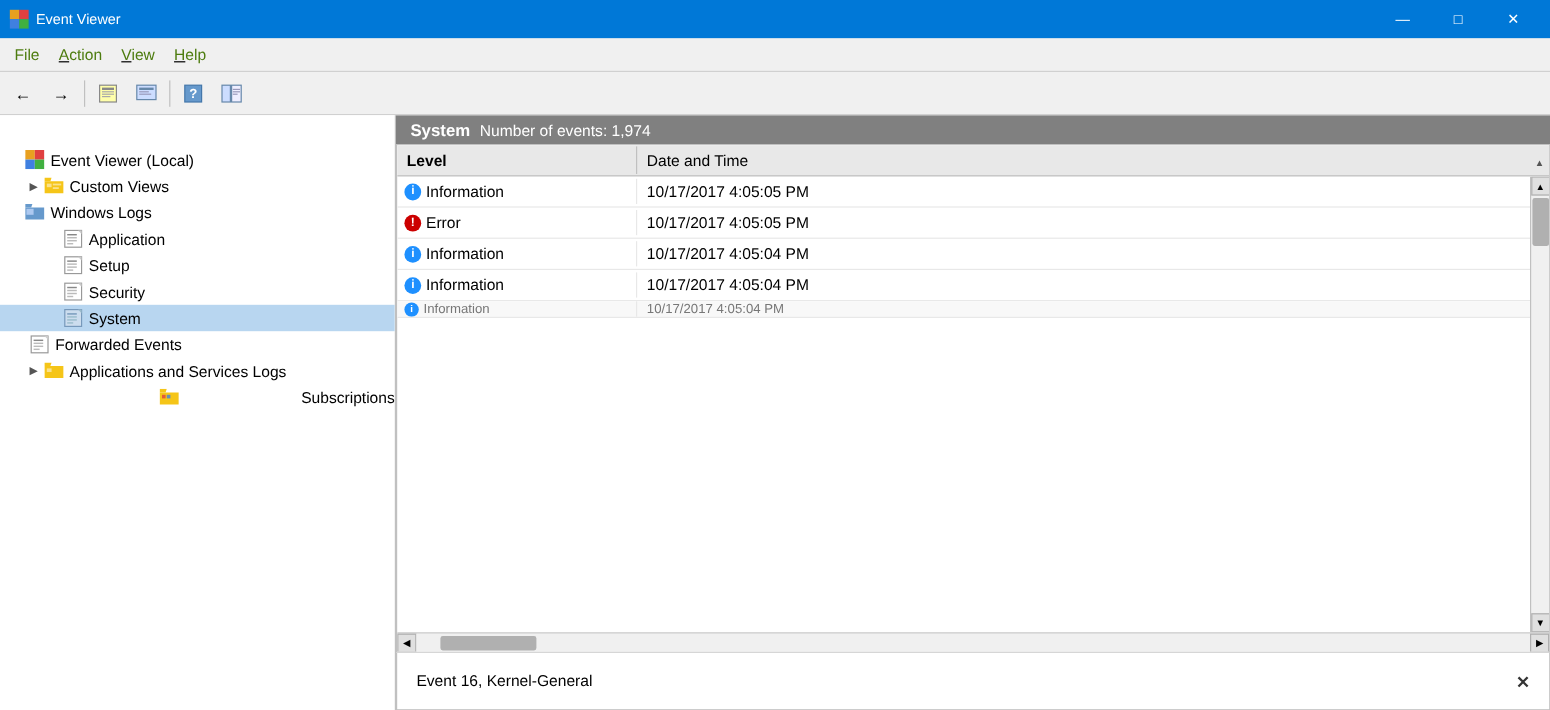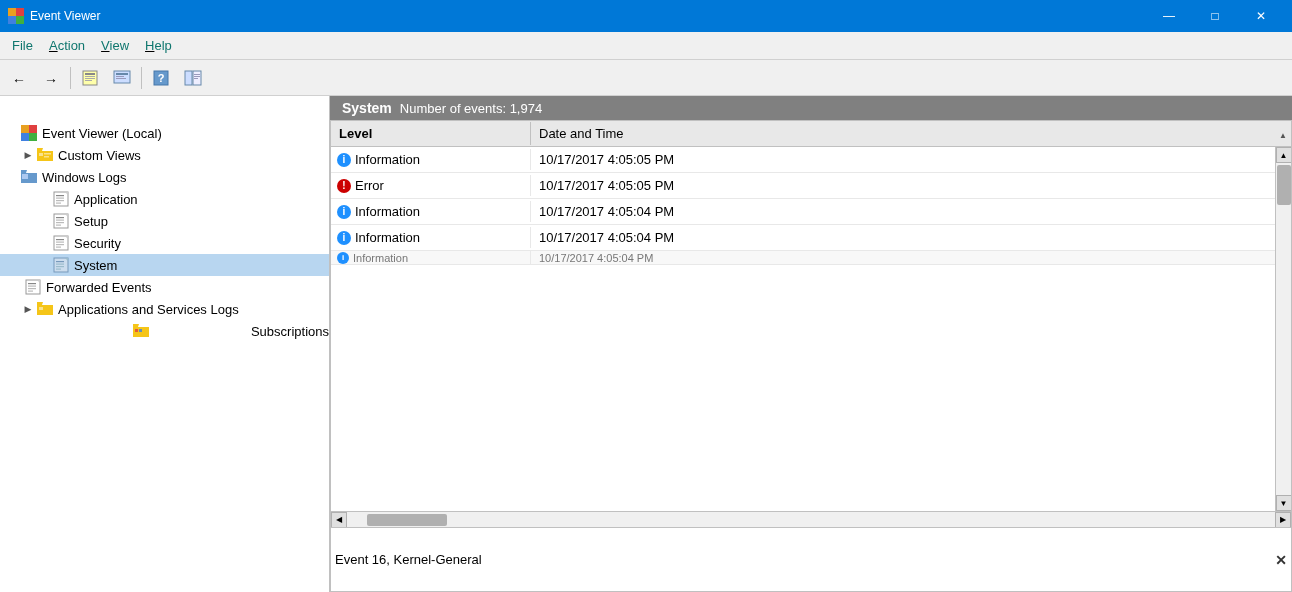--- a/index.html
+++ b/index.html
@@ -54,21 +54,21 @@
       border-bottom: 1px solid #d0d0d0;
       display: flex;
       align-items: center;
       height: 28px;
       padding: 0 4px;
     }
     .menu-item {
       padding: 4px 8px;
       cursor: pointer;
       font-size: 13px;
-      color: #0f766e;
+      color: #4d7c0f;
     }
     .menu-item span { text-decoration: underline; text-decoration-color: #000; }
 
     
     .toolbar {
       background: #f0f0f0;
       border-bottom: 1px solid #d0d0d0;
       display: flex;
       align-items: center;
       height: 36px;
@@ -317,27 +317,27 @@
       left: 20px;
       top: 2px;
       width: 80px;
       height: 12px;
       background: #b0b0b0;
       border-radius: 2px;
     }
 
     
     .event-detail {
-      height: 64px;
+      height: 48px;
       background: white;
       border: 1px solid #c0c0c0;
       border-top: none;
       display: flex;
       align-items: center;
-      padding: 0 4px;
+      padding: 0 16px;
       justify-content: space-between;
     }
     .event-detail-title {
       font-size: 13px;
       font-weight: normal;
     }
     .event-detail-close {
       font-size: 14px;
       cursor: pointer;
       font-weight: bold;

